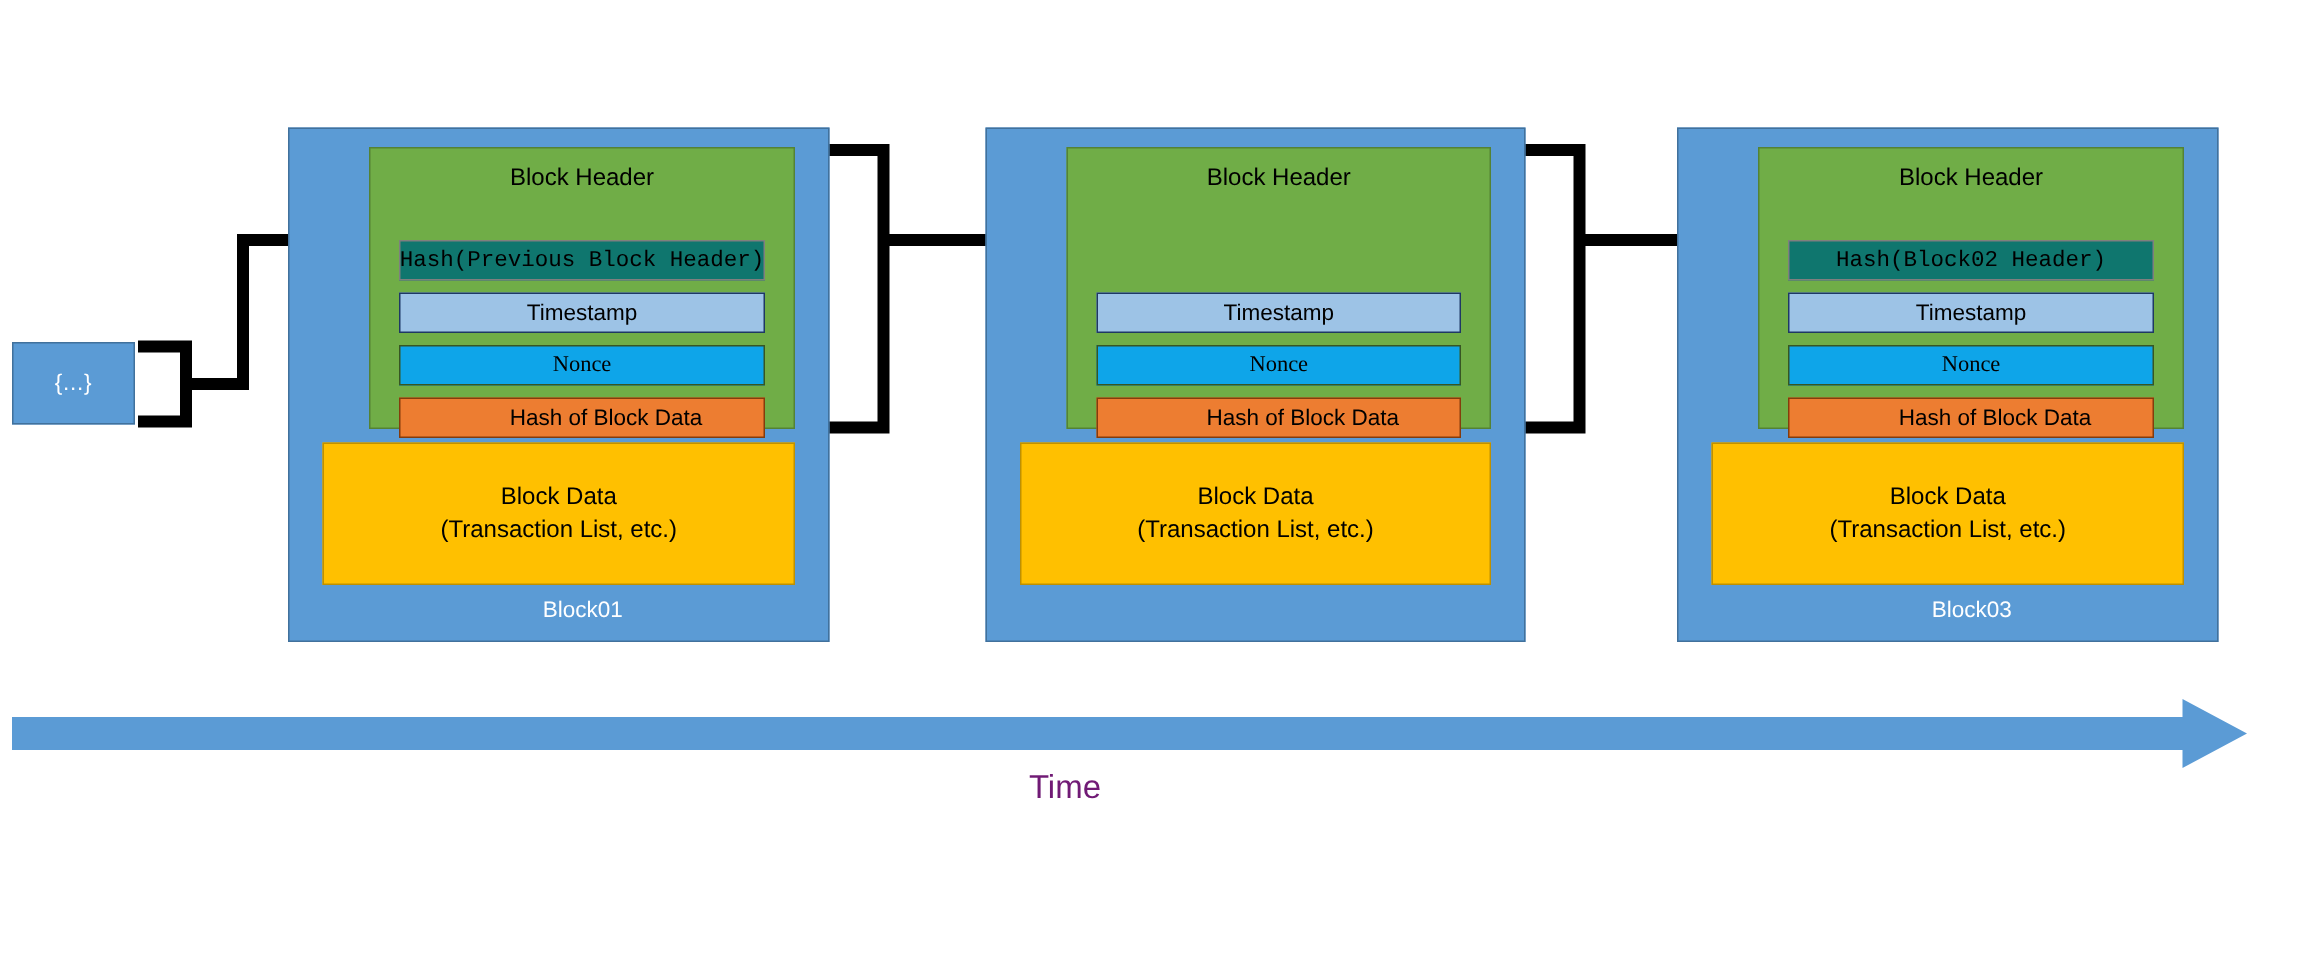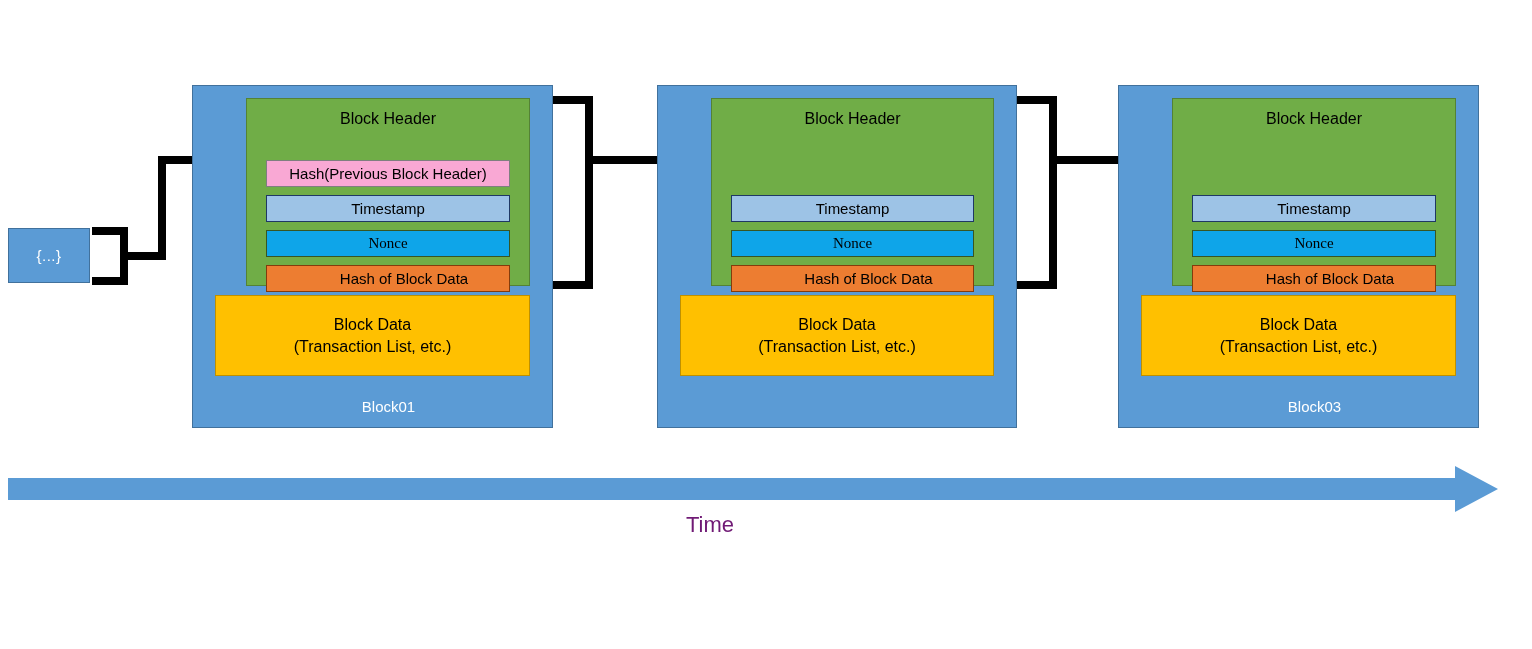--- a/index.html
+++ b/index.html
@@ -74,22 +74,23 @@
     height: 27px;
     display: flex;
     align-items: center;
     justify-content: center;
     font-size: 15px;
     color: #000000;
     white-space: nowrap;
   }
   .field-hash-prev {
     top: 61px;
-    background: #f9a8d4;
+    background: #0f766e;
     border: 1px solid #7f7f7f;
+    font-family: Liberation Mono, monospace;
   }
   .field-timestamp {
     top: 96px;
     background: #9dc3e6;
     border: 1px solid #1f3864;
   }
   .field-nonce {
     top: 131px;
     background: #0ea5e9;
     border: 1px solid #375623;
@@ -101,21 +102,21 @@
     border: 1px solid #843c0c;
     padding-left: 32px;
   }
 
   
   .block-data {
     position: absolute;
     left: 22px;
     right: 22px;
     top: 209px;
-    height: 81px;
+    height: 95px;
     background: #ffc000;
     border: 1px solid #bf9000;
     display: flex;
     flex-direction: column;
     align-items: center;
     justify-content: center;
     font-size: 16px;
     color: #000000;
     line-height: 1.35;
   }
@@ -214,20 +215,21 @@
     </div>
     <div class="block-data">
       <span>Block Data</span>
       <span>(Transaction List, etc.)</span>
     </div>
   </div>
 
   <div class="block block-3">
     <div class="block-header">
       <div class="block-header-title">Block Header</div>
+      <div class="field field-hash-prev">Hash(Block02 Header)</div>
       <div class="field field-timestamp">Timestamp</div>
       <div class="field field-nonce">Nonce</div>
       <div class="field field-hash-data">Hash of Block Data</div>
     </div>
     <div class="block-data">
       <span>Block Data</span>
       <span>(Transaction List, etc.)</span>
     </div>
     <div class="block-caption">Block03</div>
   </div>

